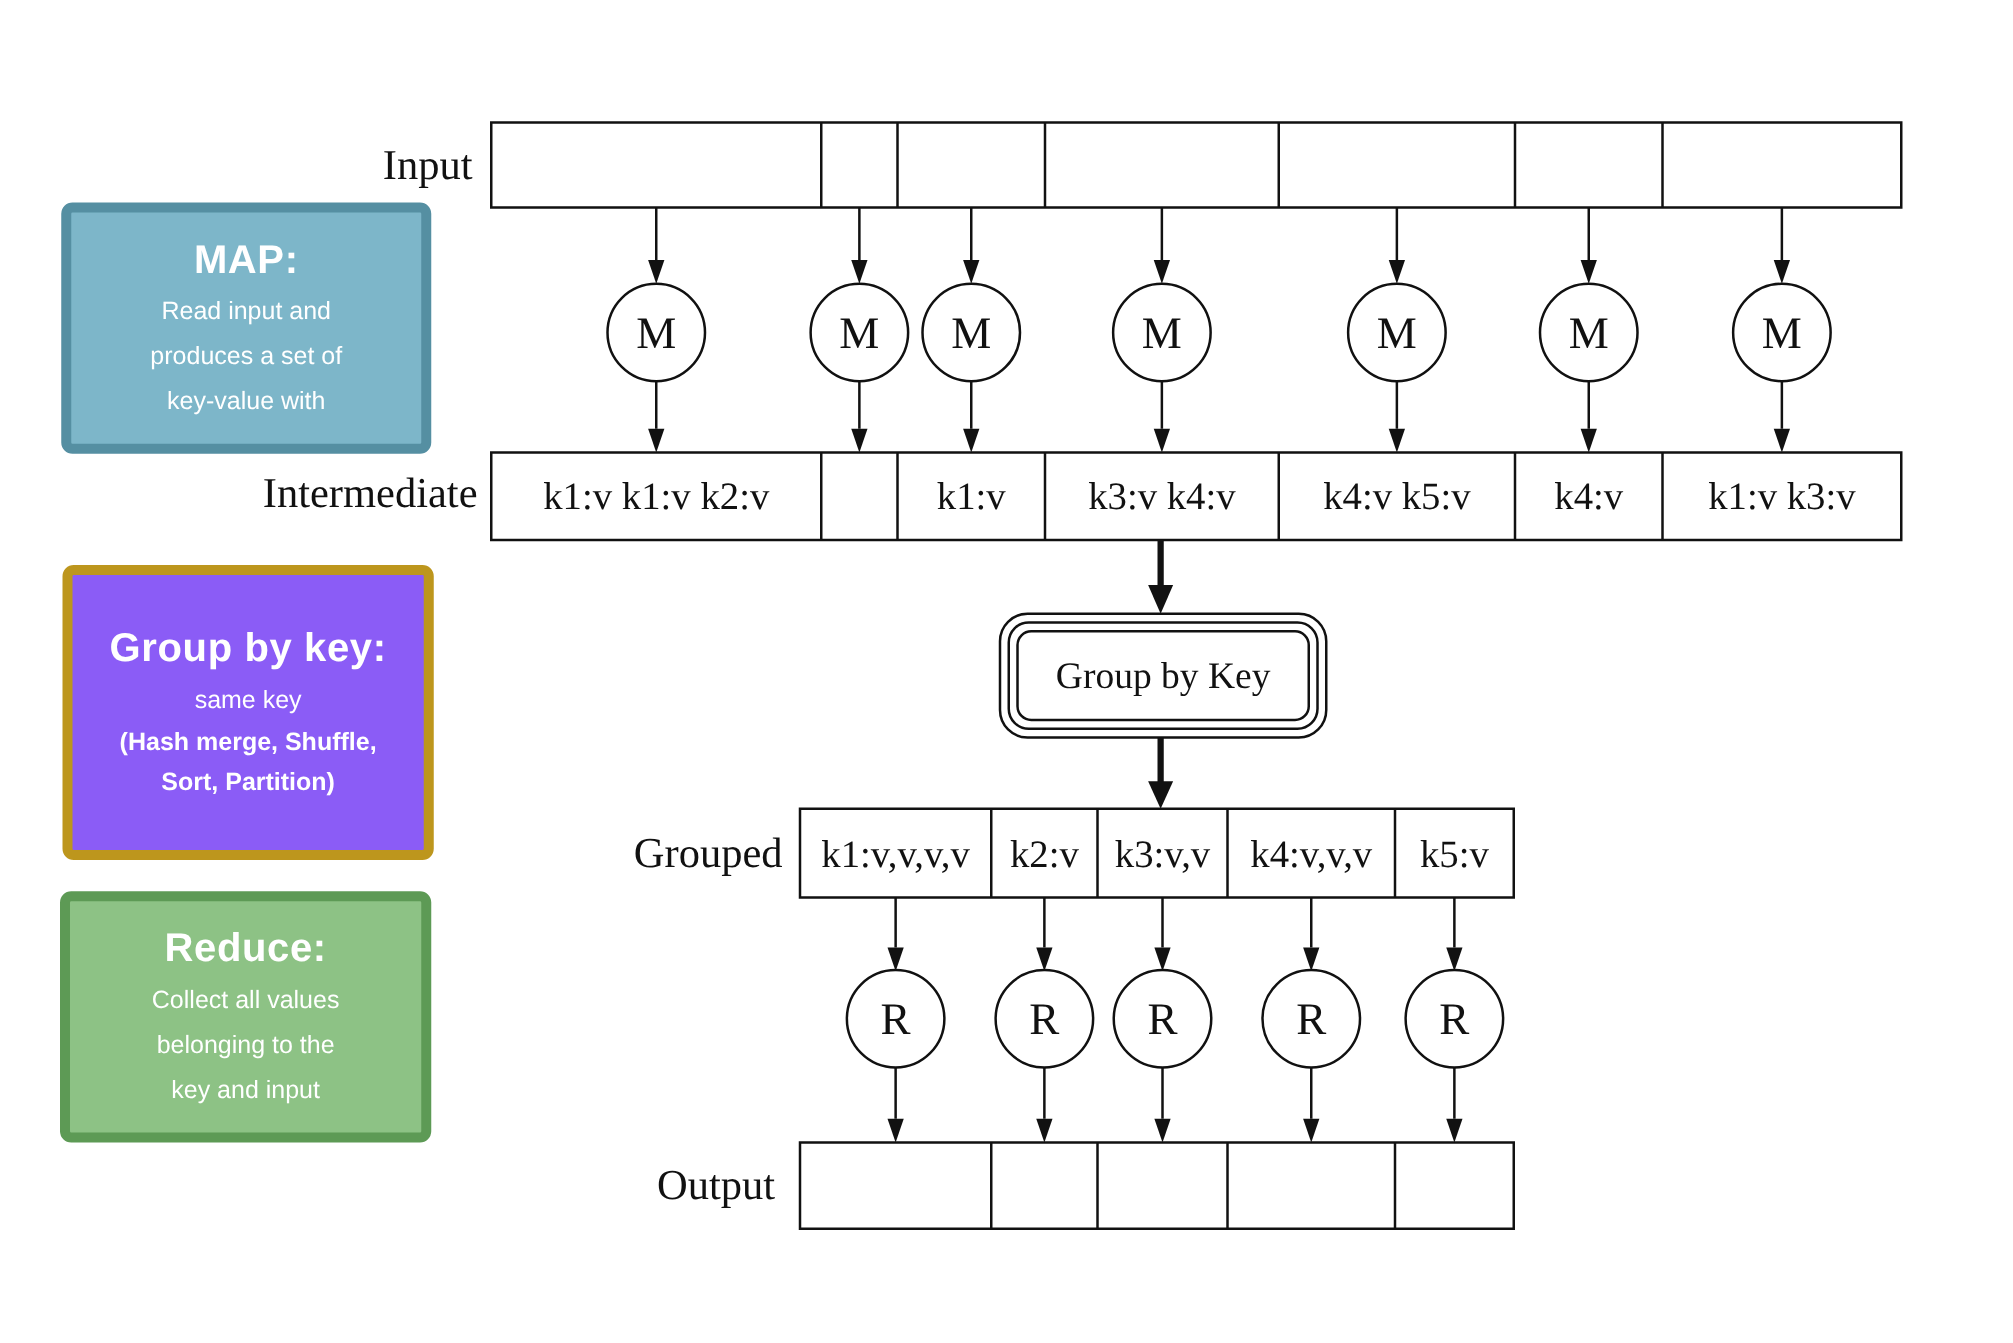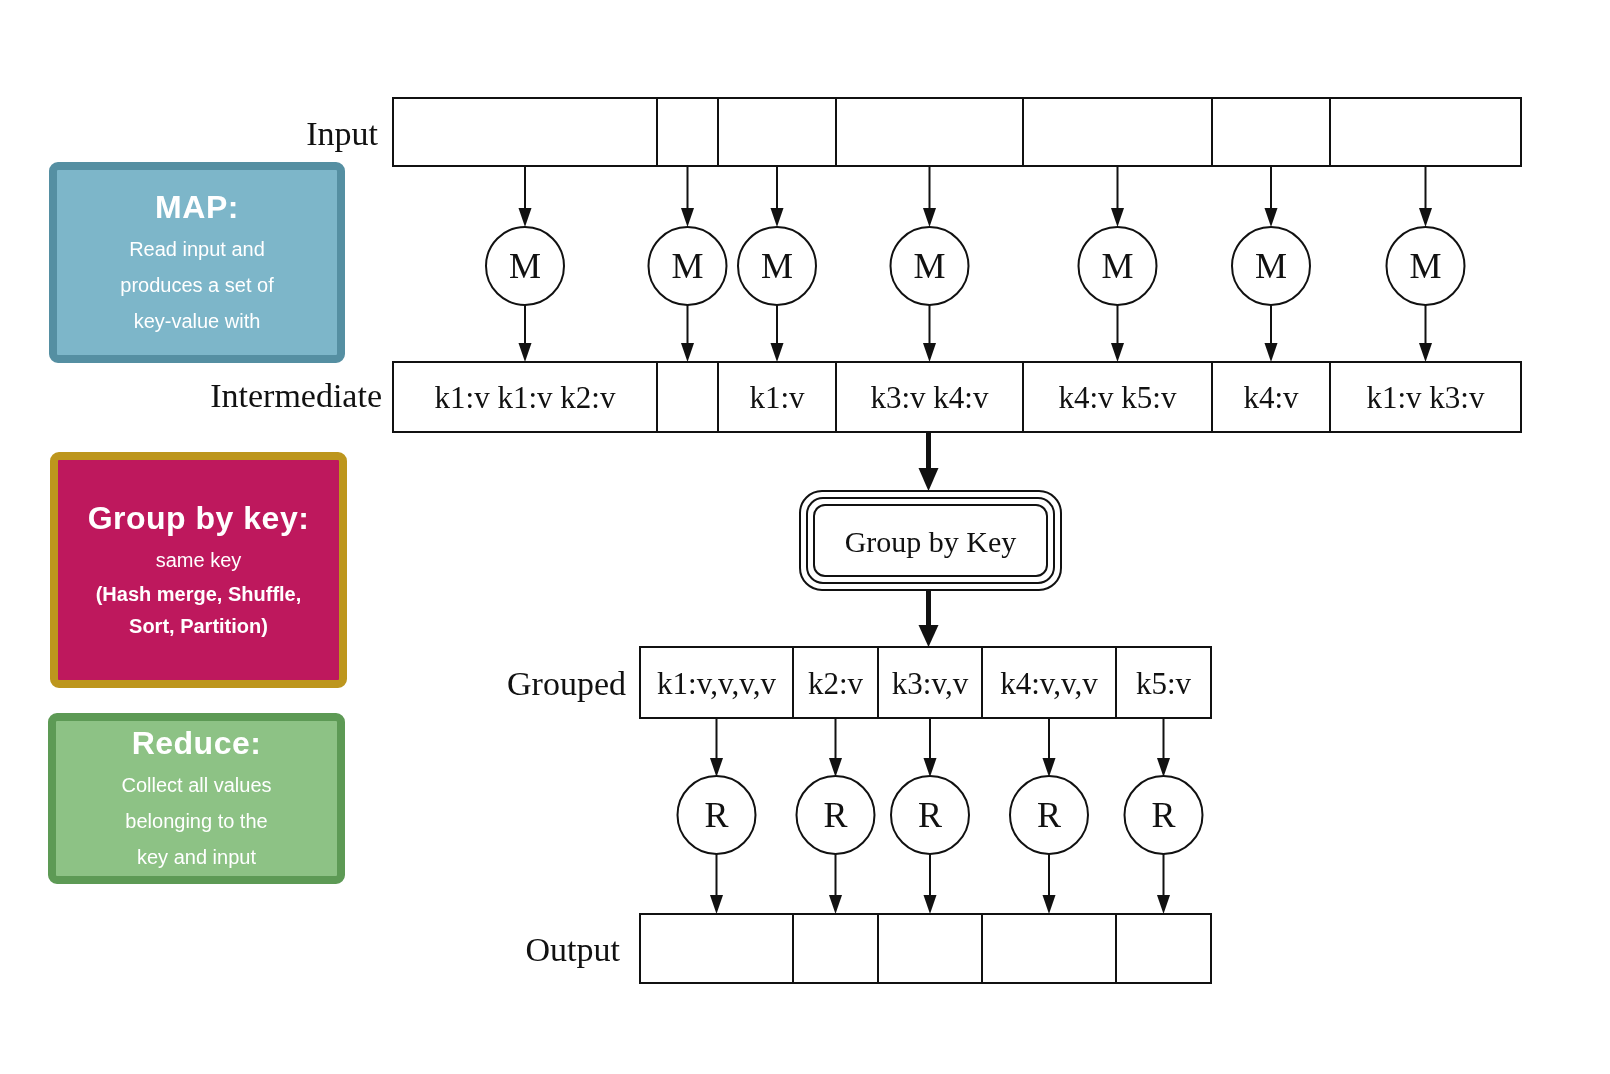--- a/index.html
+++ b/index.html
@@ -41,24 +41,24 @@
     font-weight:bold;
     font-size:20px;
     line-height:32px;
   }
   .note-map{
     left:49px;top:162px;width:296px;height:201px;
     background:#7DB6C9;border:8px solid #558FA2;
   }
   .note-group{
     left:50px;top:452px;width:297px;height:236px;
-    background:#be185d;border:8px solid #BD961D;
+    background:#8b5cf6;border:8px solid #BD961D;
   }
   .note-reduce{
-    left:48px;top:713px;width:297px;height:171px;
+    left:48px;top:713px;width:297px;height:201px;
     background:#8DC285;border:8px solid #5D9A55;
   }
 </style>
 </head>
 <body>
 
 <div class="stage">
 
   <svg width="1610" height="1074" viewBox="0 0 1610 1074">
 

